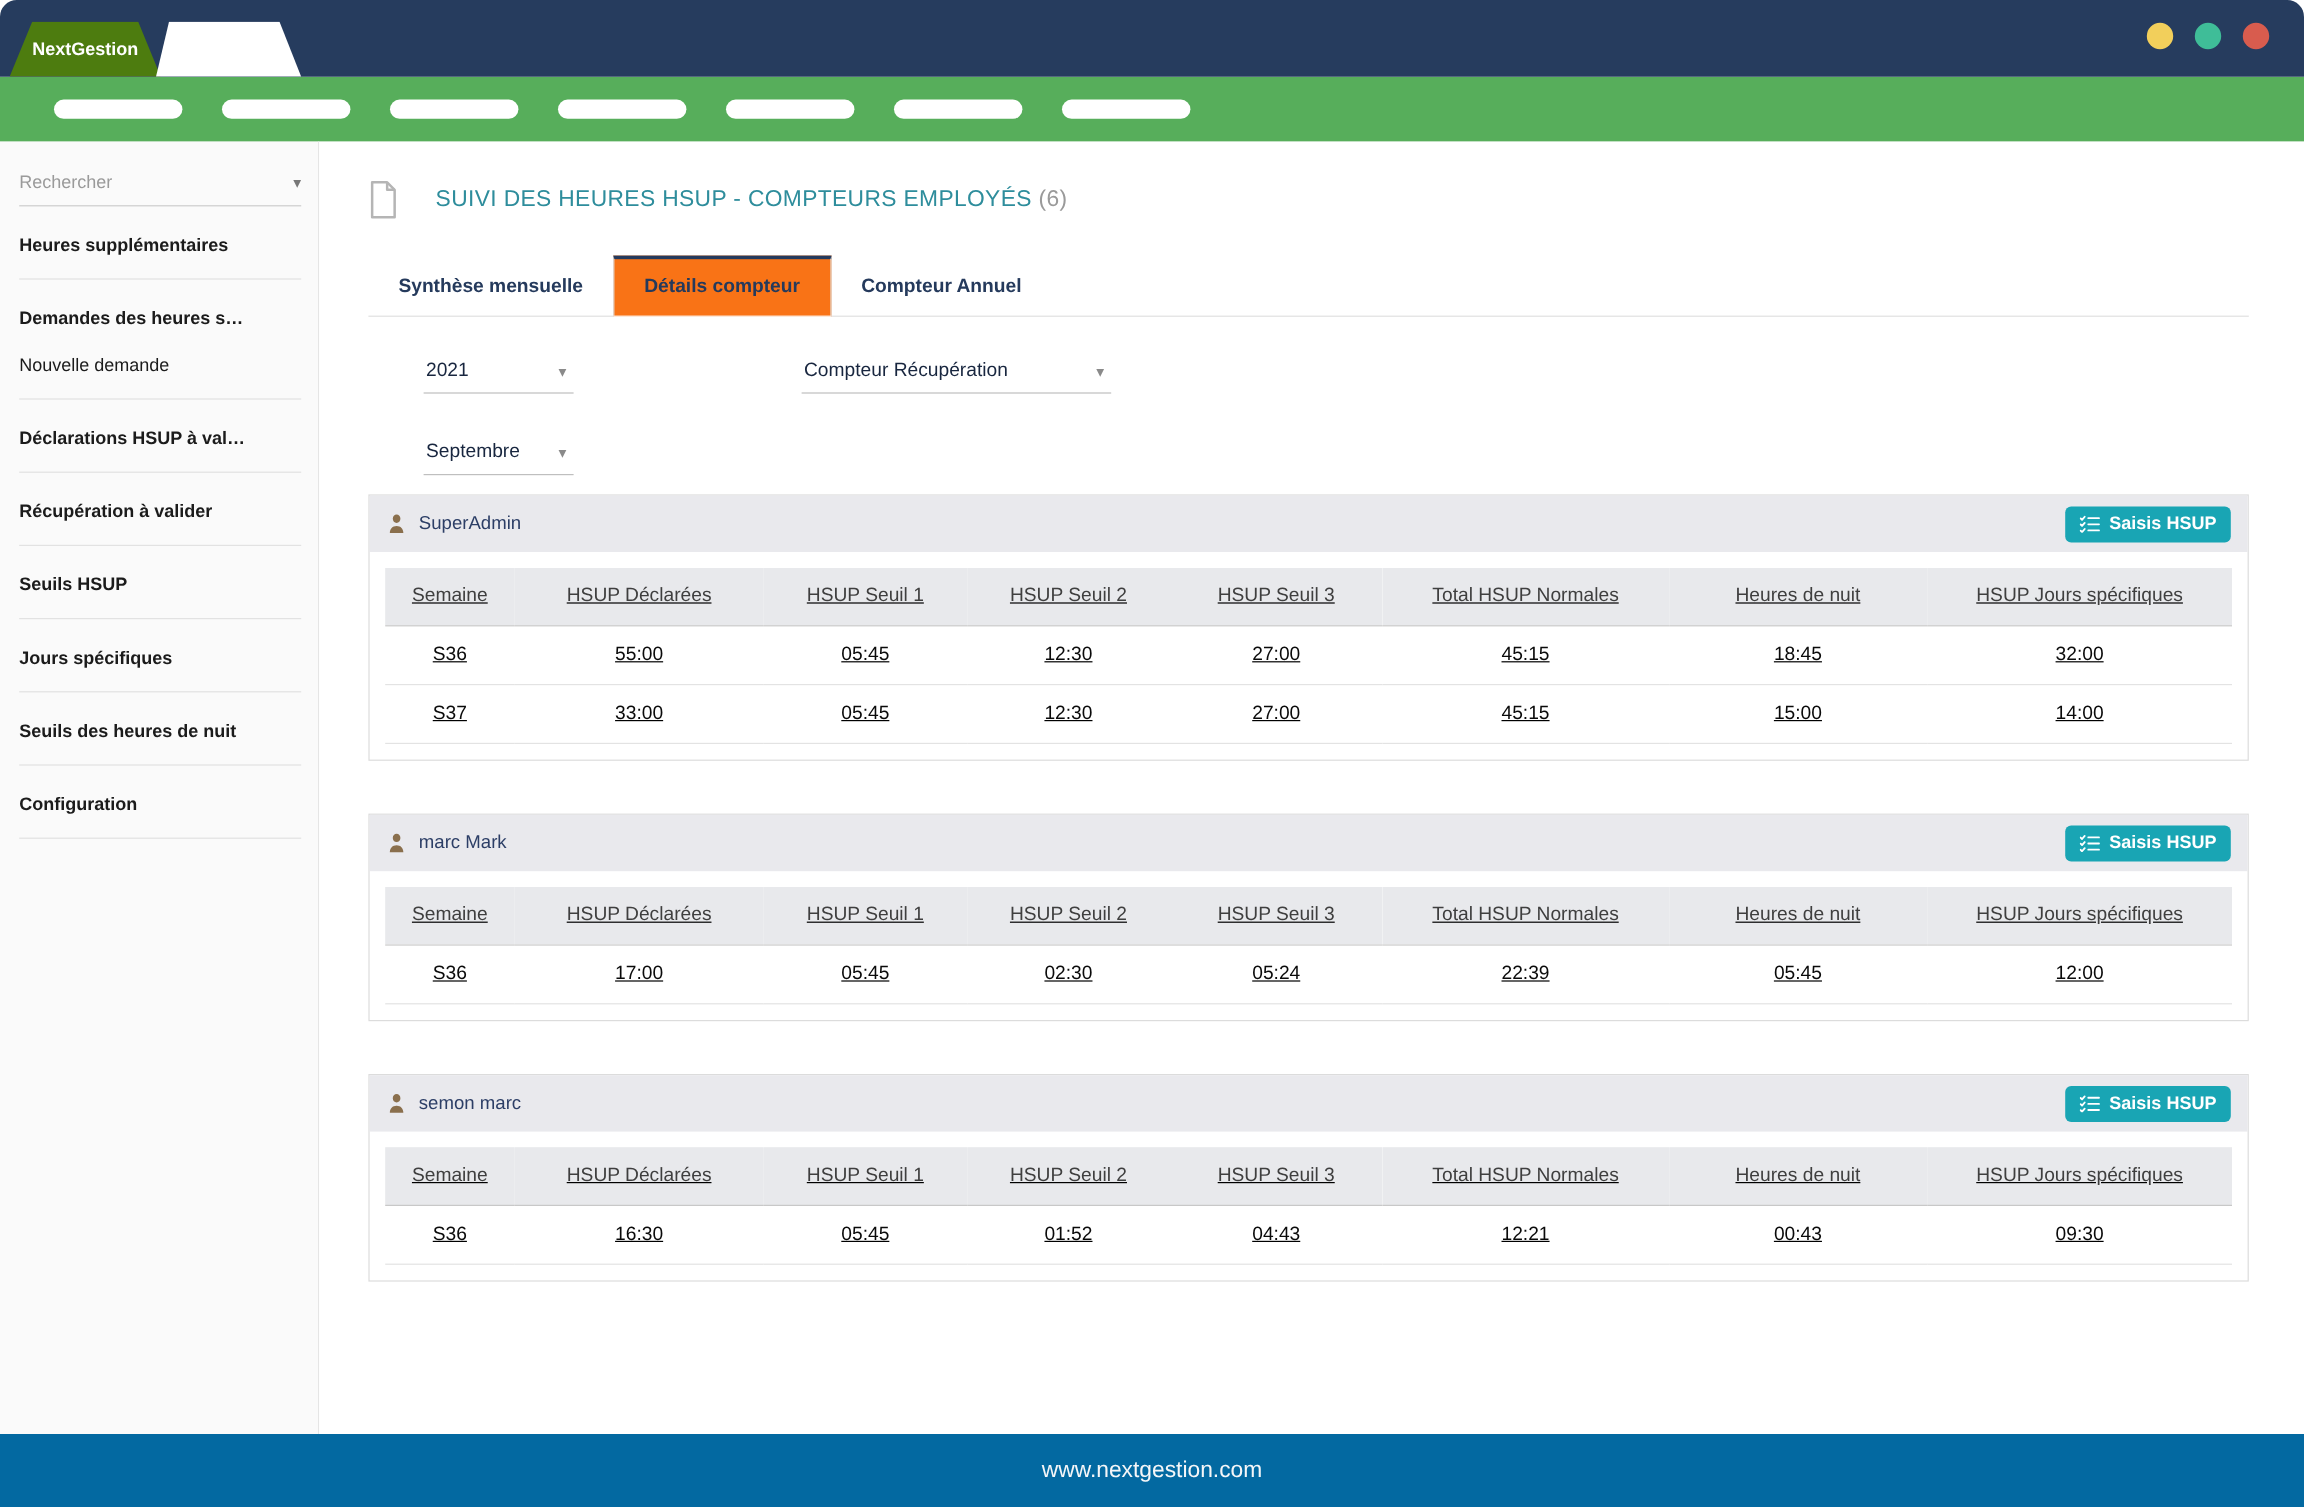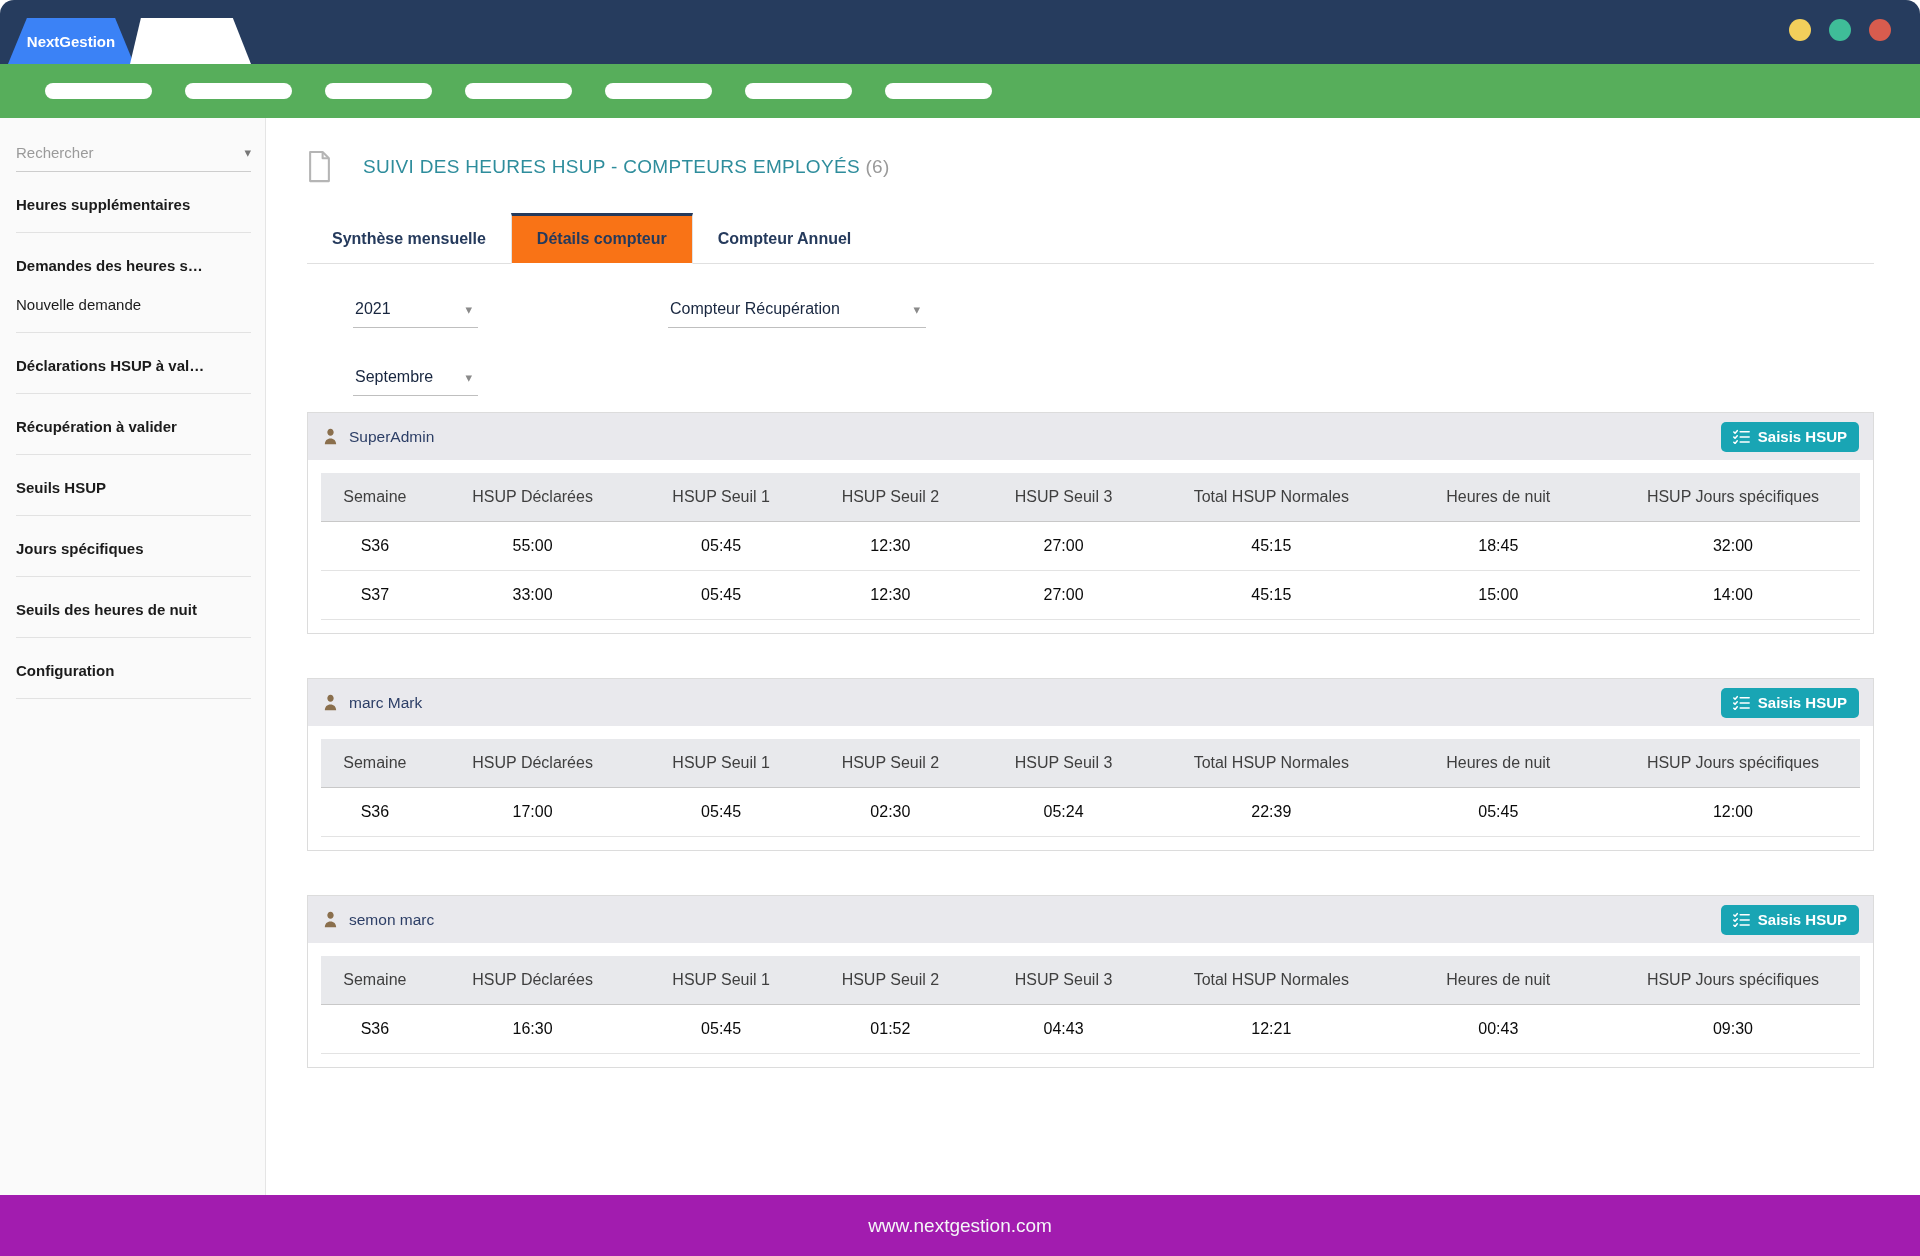--- a/index.html
+++ b/index.html
@@ -1,21 +1,21 @@
 <!DOCTYPE html>
 <html><head>
 <meta charset="utf-8">
 <style>
   html,body{margin:0;padding:0;width:1920px;height:1256px;overflow:hidden;background:#ffffff;
     font-family:"Liberation Sans", sans-serif;}
   .window{width:1920px;height:1256px;display:flex;flex-direction:column;}
 
   
   .topbar{position:relative;height:64px;background:#263c5e;border-radius:14px 14px 0 0;flex:0 0 auto;}
-  .brand-tab{position:absolute;left:8px;top:18px;width:126px;height:46px;background:#3b82f6;
+  .brand-tab{position:absolute;left:8px;top:18px;width:126px;height:46px;background:#4d7c0f;
     clip-path:polygon(15% 0,85% 0,100% 100%,0 100%);display:flex;align-items:center;justify-content:center;}
   .brand-tab span{color:#ffffff;font-size:15px;font-weight:bold;}
   .white-tab{position:absolute;left:130px;top:18px;width:121px;height:46px;background:#ffffff;
     clip-path:polygon(9% 0,85% 0,100% 100%,0 100%);}
   .lights{position:absolute;right:29px;top:19px;display:flex;gap:18px;}
   .light{width:22px;height:22px;border-radius:50%;}
 
   
   .navbar{height:54px;background:#57ae5b;display:flex;align-items:center;padding-left:45px;gap:33px;flex:0 0 auto;}
   .pill{width:107px;height:16px;background:#ffffff;border-radius:8px;flex:0 0 auto;}
@@ -50,28 +50,28 @@
   .dd.year,.dd.month{width:117px;margin-left:46px;}
   .dd.counter{width:250px;margin-left:190px;}
 
   .cards{margin-top:16px;}
   .card{border:1px solid #dcdcdc;background:#fff;margin-bottom:44px;}
   .card-header{height:47px;background:#e9e9ed;display:flex;align-items:center;padding:0 14px;gap:10px;}
   .emp-name{font-size:15.5px;color:#2c3e66;}
   .saisis-btn{margin-left:auto;height:30px;background:#19a5b4;color:#ffffff;border:none;border-radius:5px;
     display:flex;align-items:center;gap:8px;padding:0 12px;font-size:15px;font-weight:bold;
     font-family:"Liberation Sans", sans-serif;cursor:pointer;}
-  .card-body{padding:13px;}
+  .card-body{padding:13px;text-decoration:underline;}
   table.hsup{width:100%;border-collapse:collapse;table-layout:fixed;}
   table.hsup th{background:#e8e9ec;height:46px;font-weight:normal;font-size:16px;color:#3f3f3f;
     text-align:center;border-bottom:1px solid #c8c8c8;overflow:hidden;white-space:nowrap;}
   table.hsup td{height:46px;font-size:16px;color:#0a0a0a;text-align:center;border-bottom:1px solid #e3e3e3;}
 
   
-  .footer{height:61px;flex:0 0 auto;background:#a21caf;display:flex;align-items:center;justify-content:center;}
+  .footer{height:61px;flex:0 0 auto;background:#0369a1;display:flex;align-items:center;justify-content:center;}
   .footer span{color:#f5f6f8;font-size:19px;}
 </style>
 </head>
 <body>
 
 <div class="window">
 
   <div class="topbar">
     <div class="brand-tab">
       <span>NextGestion</span>

